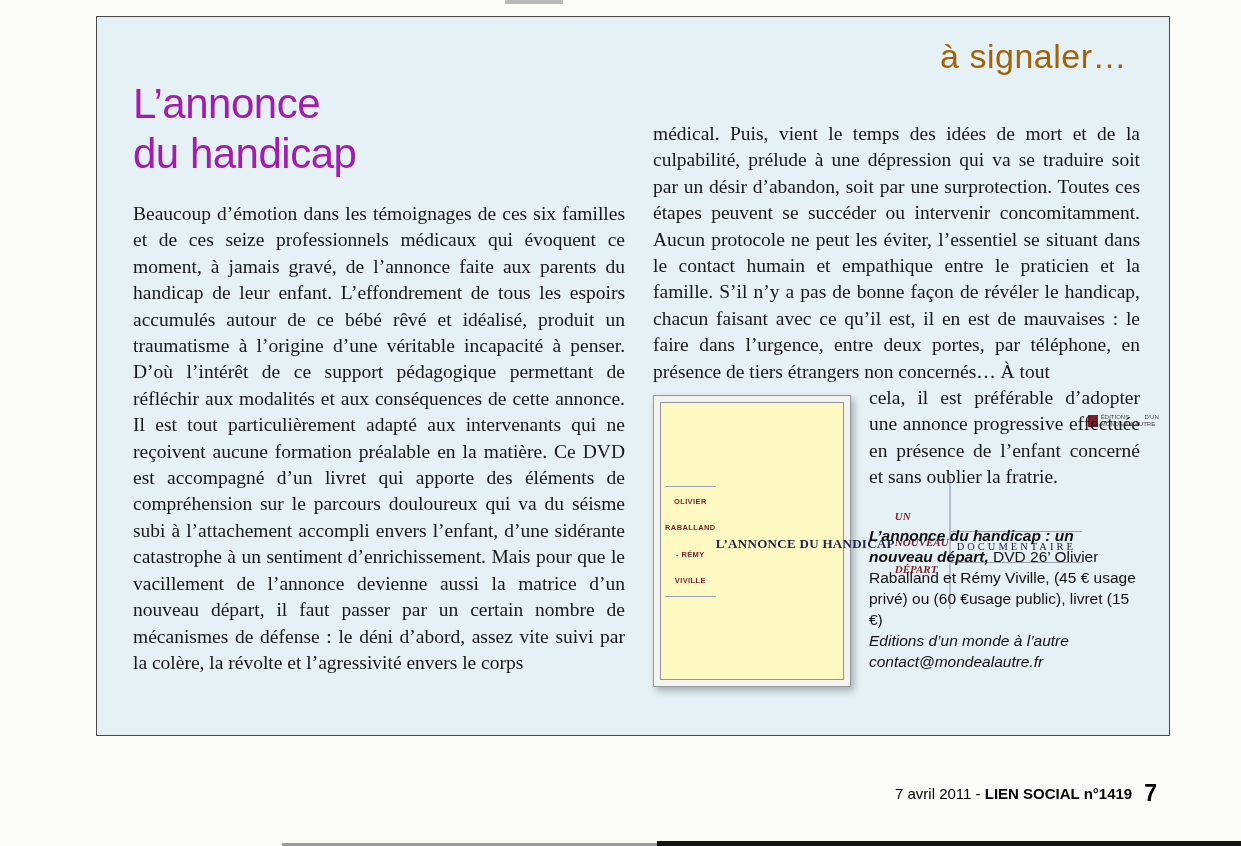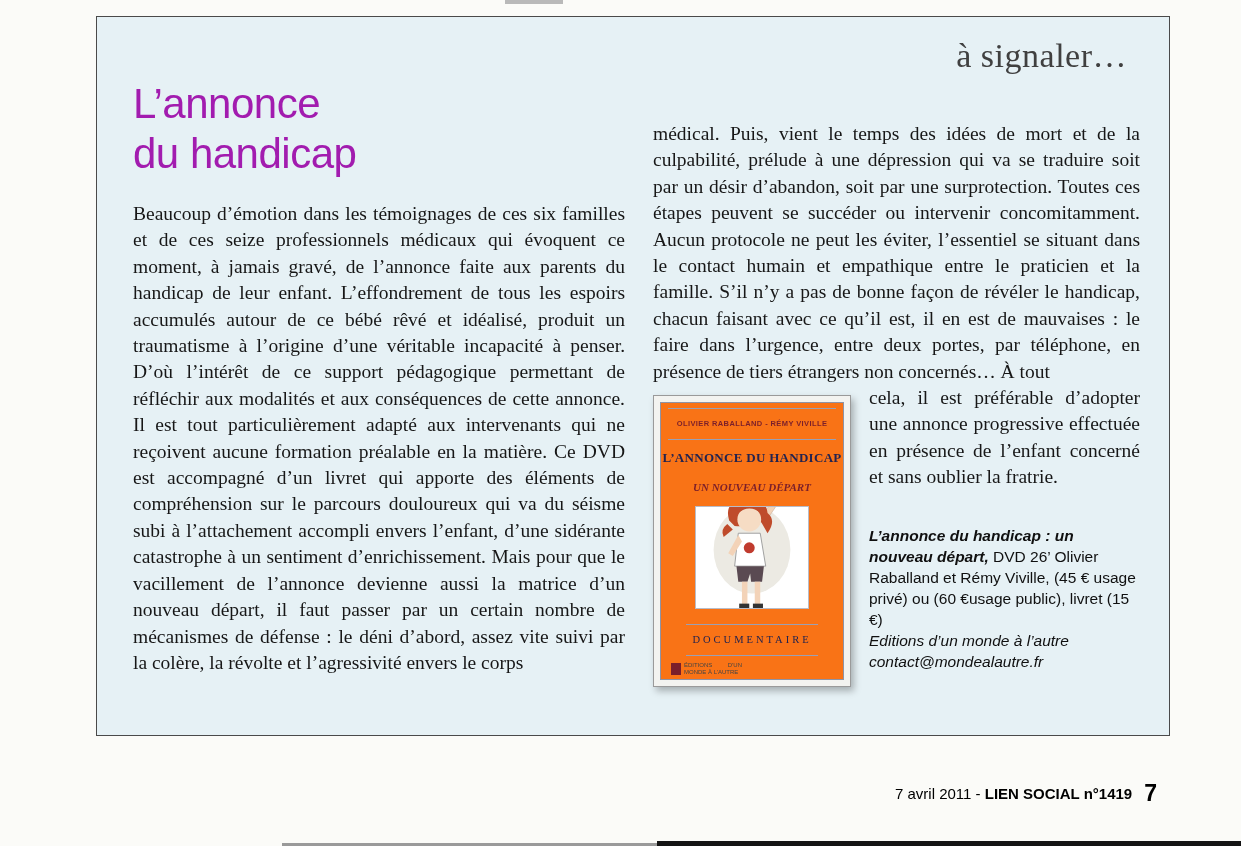--- a/index.html
+++ b/index.html
@@ -18,23 +18,23 @@
     width: 1074px; height: 720px;
     background: #e6f1f5;
     border: 1px solid #4a4a4a;
     box-sizing: border-box;
   }
 
   
   .flag {
     position: absolute;
     top: 20px; right: 42px;
-    font-family: Liberation Serif, serif;
+    font-family: Liberation Sans, sans-serif;
     font-size: 34px;
-    color: #404040;
+    color: #a16207;
     letter-spacing: 0.5px;
   }
 
   
   .title {
     position: absolute;
     left: 36px; top: 62px;
     font-family: "Liberation Sans", sans-serif;
     font-size: 42px;
     line-height: 50px;
@@ -64,23 +64,23 @@
     background: #f3f3f0;
     border: 1px solid #9a9a9a;
     box-shadow: 3px 4px 7px rgba(0,0,0,0.28);
     padding: 6px;
     box-sizing: border-box;
   }
   .dvd-inner {
     height: 100%;
     box-sizing: border-box;
     border: 1px solid #8f93a5;
-    background: #f97316;
+    background: #fef9c3;
     display: flex;
-    flex-direction: column;
+    flex-direction: row;
     align-items: center;
     padding: 5px 4px 4px 4px;
   }
   .dvd-authors {
     width: 96%;
     text-align: center;
     font-family: "Liberation Sans", sans-serif;
     font-size: 7.5px;
     font-weight: bold;
     letter-spacing: 0.4px;

